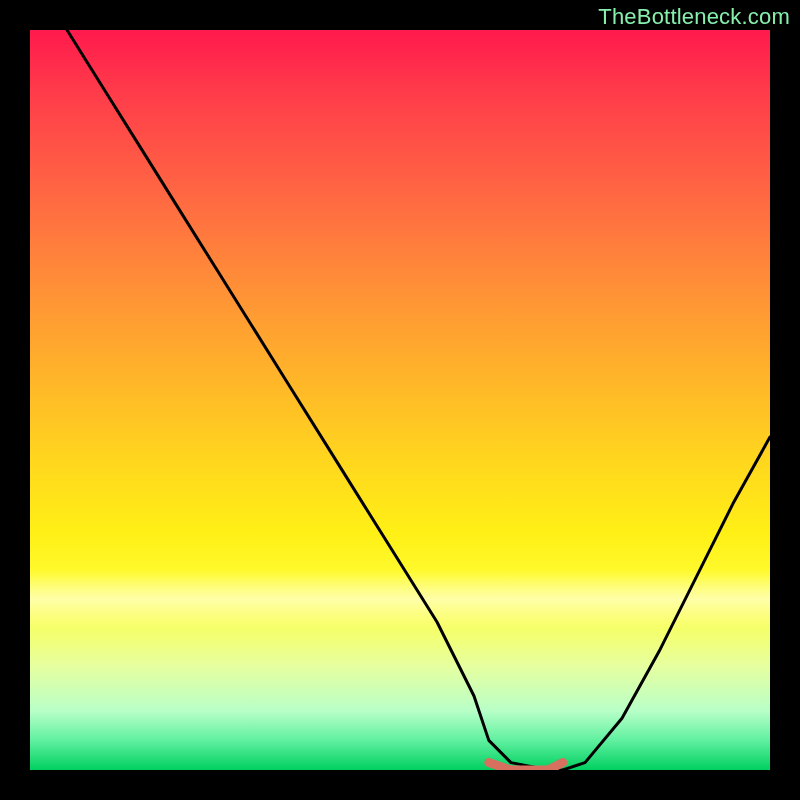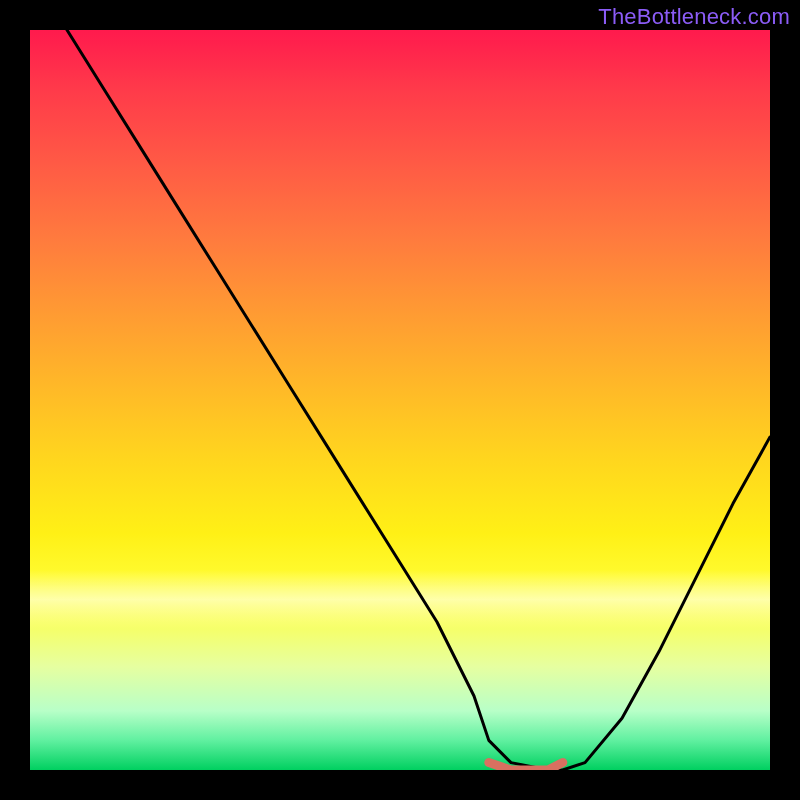--- a/index.html
+++ b/index.html
@@ -63,21 +63,21 @@
     );
   }
   svg.curve {
     position: absolute;
     inset: 0;
   }
   .watermark {
     position: absolute;
     top: 4px;
     right: 10px;
-    color: #8b5cf6;
+    color: #86efac;
     font-size: 22px;
     font-weight: 400;
     letter-spacing: 0.2px;
   }
 </style>
 </head>
 <body>
 
 <div class="frame">
   <div class="watermark">TheBottleneck.com</div>

